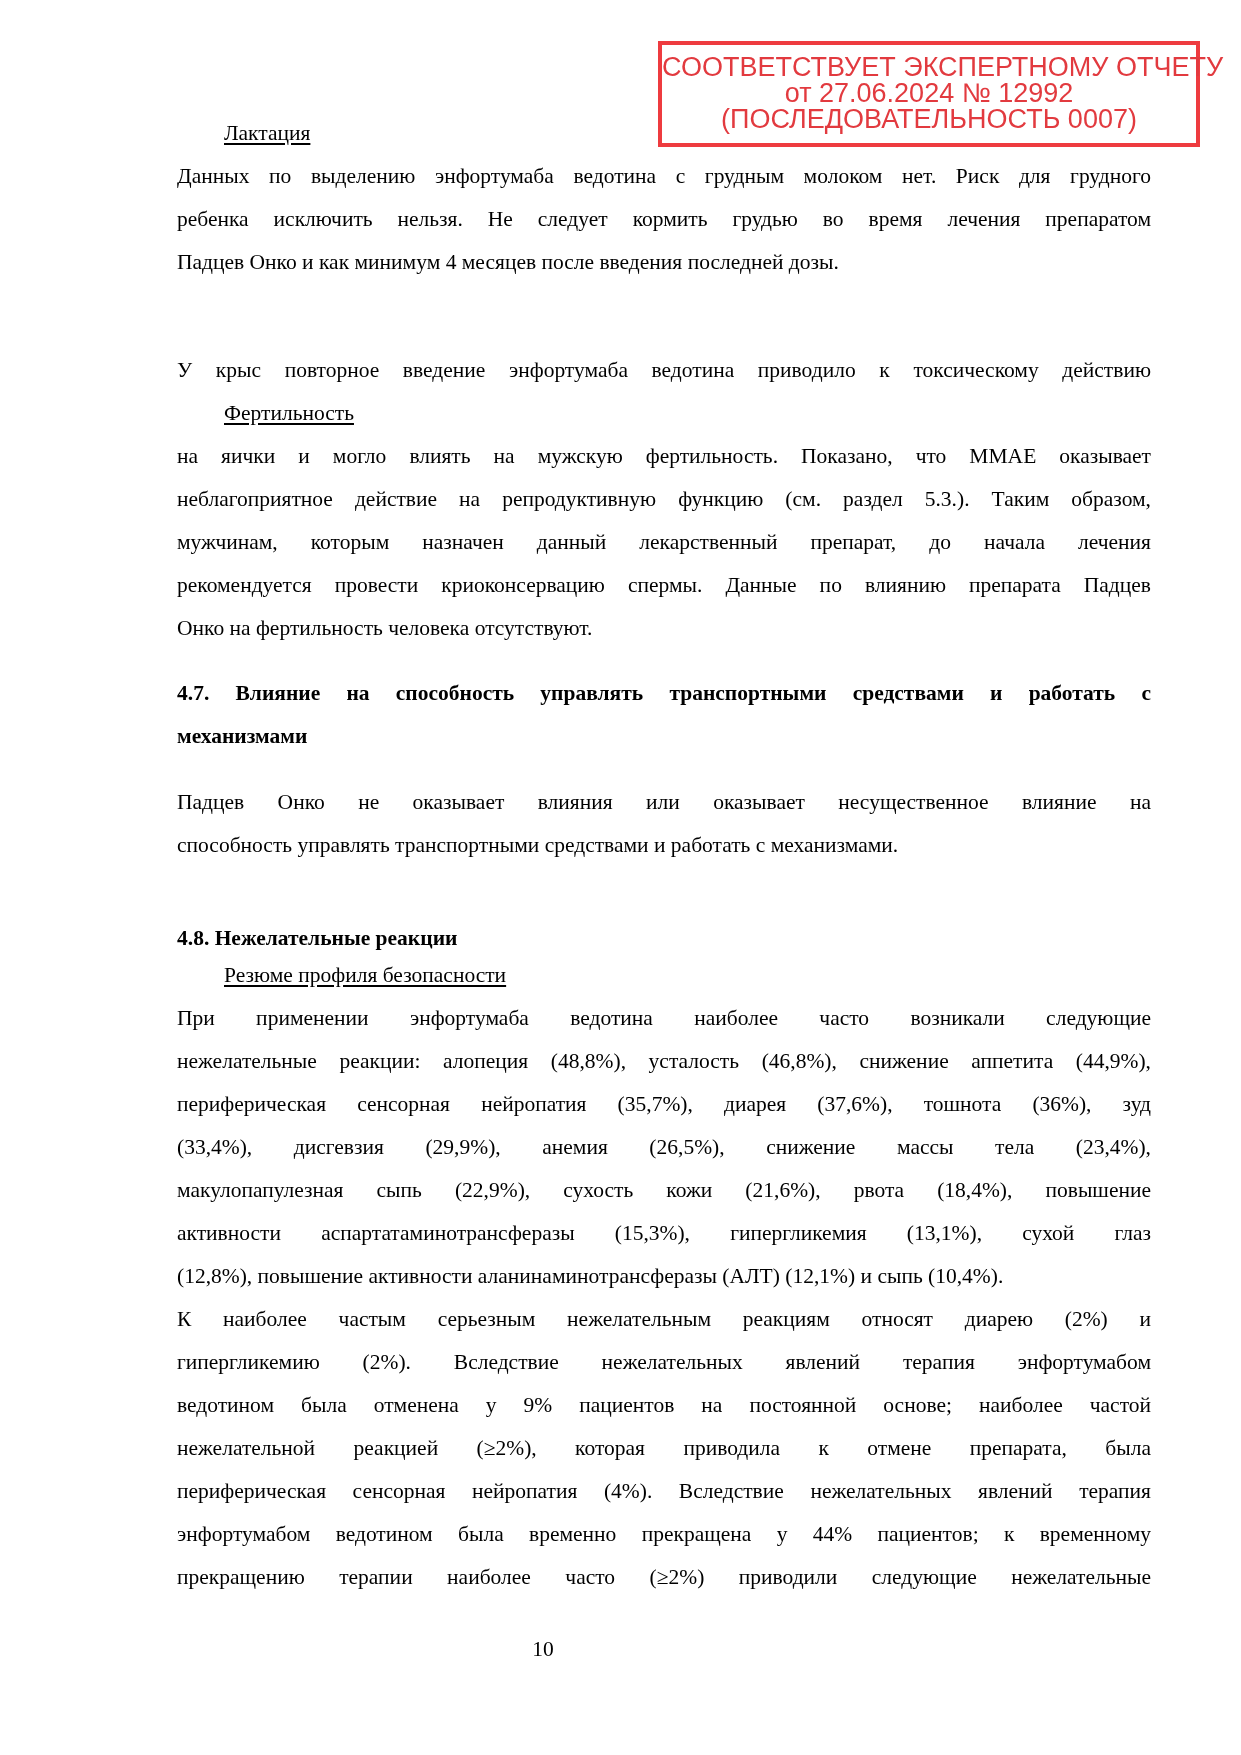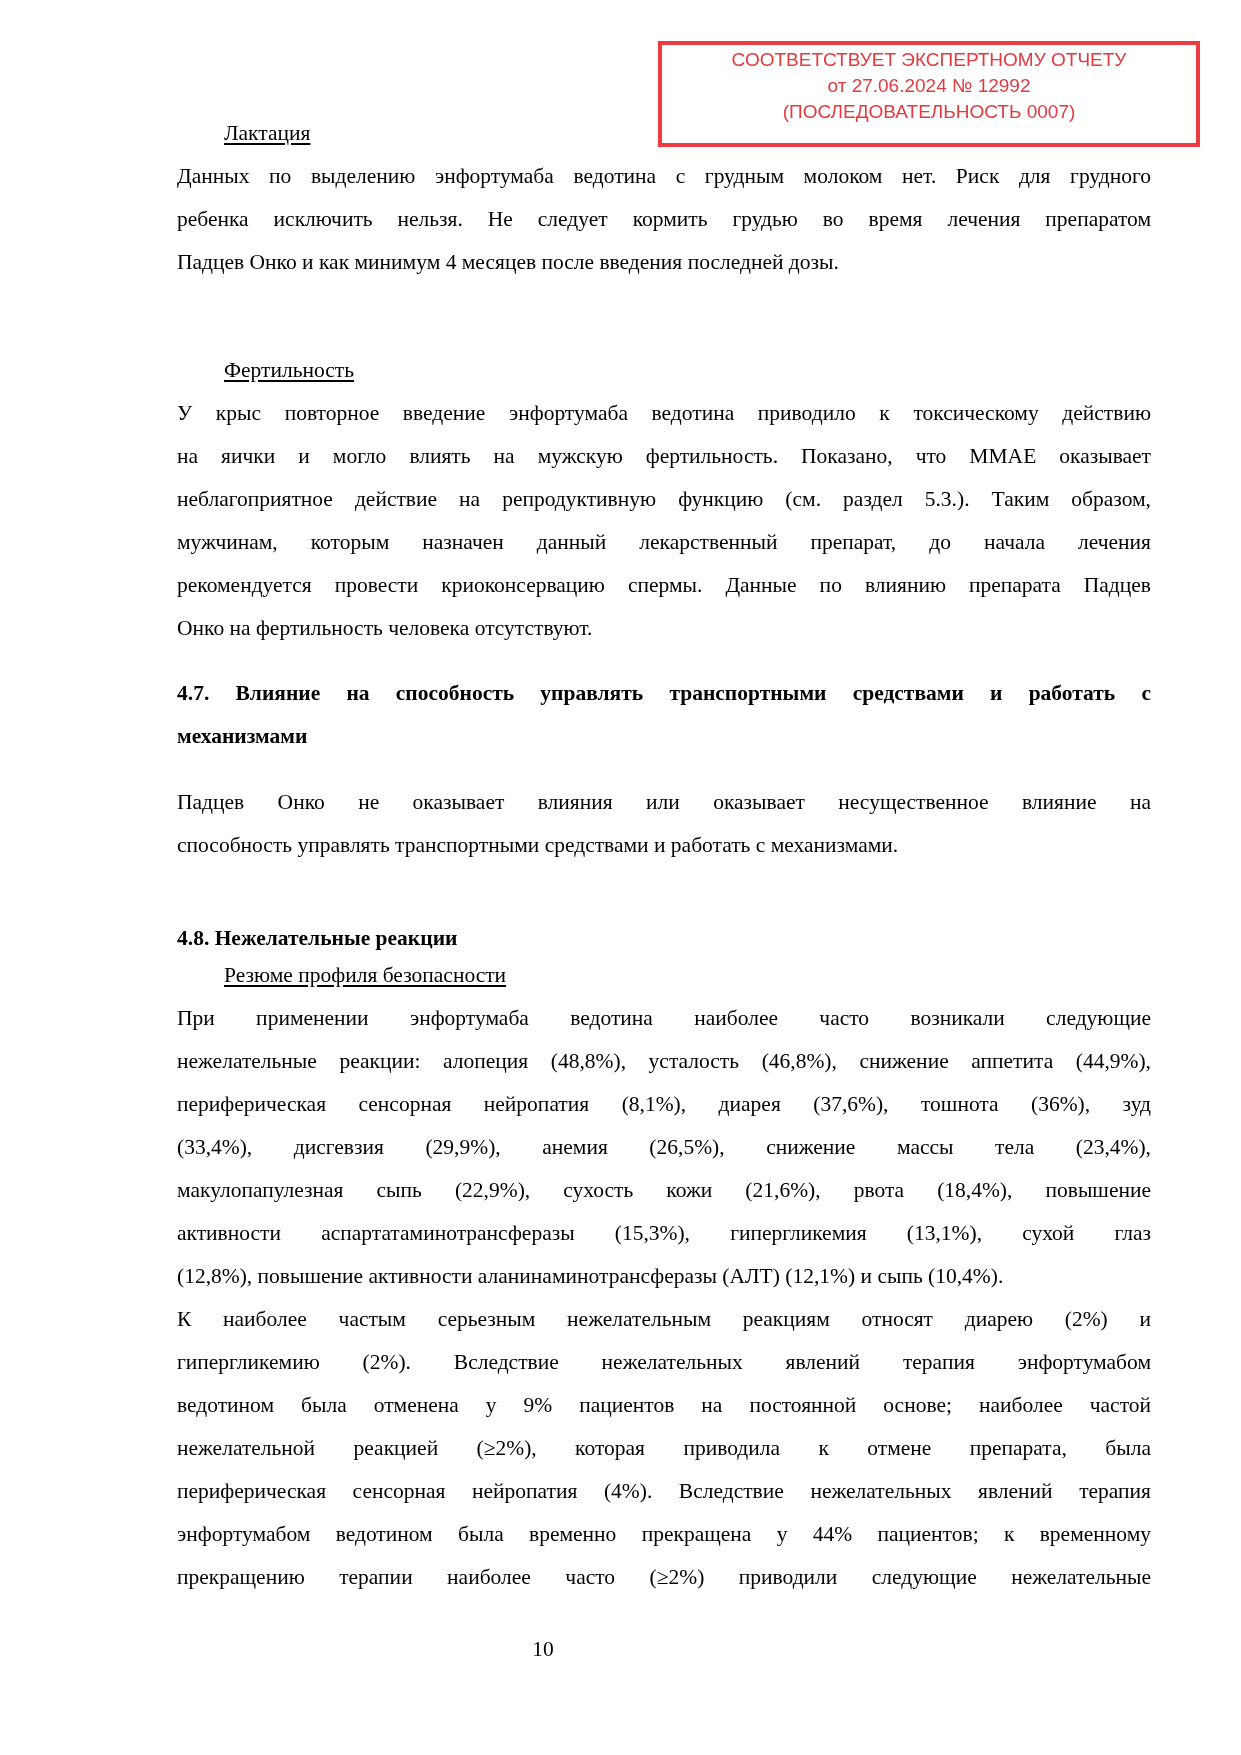--- a/index.html
+++ b/index.html
@@ -2,22 +2,22 @@
 <html><head>
 <meta charset="utf-8">
 <style>
   html, body { margin: 0; padding: 0; background: #ffffff; }
   body { width: 1241px; height: 1755px; position: relative; overflow: hidden; }
   .page { position: absolute; left: 0; top: 0; width: 1241px; height: 1755px; background: #fff; }
   .stamp {
     position: absolute; left: 658px; top: 41px; width: 542px; height: 106px;
     box-sizing: border-box; border: 4px solid #ee3b3f;
     color: #e23a3f; text-align: center;
-    font-family: "Liberation Sans", sans-serif; font-size: 19px; line-height: 26px;
-    padding-top: 2px;
+    font-family: "Liberation Sans", sans-serif; font-size: 27px; line-height: 26px;
+    padding-top: 9px;
   }
   .stamp div { white-space: nowrap; }
   .text {
     position: absolute; left: 177px; width: 974px;
     font-family: "Liberation Serif", serif; font-size: 21.5px; color: #000;
     line-height: 43px;
   }
   .line { display: block; height: 43px; text-align: justify; text-align-last: justify; white-space: nowrap; }
   .line.last { text-align-last: left; }
   .u { text-decoration: underline; text-underline-offset: 3px; margin-left: 47px; }
@@ -39,22 +39,22 @@
   </div>
 
   <div class="text" style="top:112px;">
     <span class="line last"><span class="u">Лактация</span></span>
     <span class="line">Данных по выделению энфортумаба ведотина с грудным молоком нет. Риск для грудного</span>
     <span class="line">ребенка исключить нельзя. Не следует кормить грудью во время лечения препаратом</span>
     <span class="line last">Падцев Онко и как минимум 4 месяцев после введения последней дозы.</span>
   </div>
 
   <div class="text" style="top:349px;">
+    <span class="line">У крыс повторное введение энфортумаба ведотина приводило к токсическому действию</span>
     <span class="line last"><span class="u">Фертильность</span></span>
-    <span class="line">У крыс повторное введение энфортумаба ведотина приводило к токсическому действию</span>
     <span class="line">на яички и могло влиять на мужскую фертильность. Показано, что ММАЕ оказывает</span>
     <span class="line">неблагоприятное действие на репродуктивную функцию (см. раздел 5.3.). Таким образом,</span>
     <span class="line">мужчинам, которым назначен данный лекарственный препарат, до начала лечения</span>
     <span class="line">рекомендуется провести криоконсервацию спермы. Данные по влиянию препарата Падцев</span>
     <span class="line last">Онко на фертильность человека отсутствуют.</span>
   </div>
 
   <div class="text b" style="top:672px;">
     <span class="line">4.7. Влияние на способность управлять транспортными средствами и работать с</span>
     <span class="line last">механизмами</span>
@@ -64,21 +64,21 @@
     <span class="line last">способность управлять транспортными средствами и работать с механизмами.</span>
   </div>
 
   <div class="text b" style="top:917px;">
     <span class="line last">4.8. Нежелательные реакции</span>
   </div>
   <div class="text" style="top:954px;">
     <span class="line last"><span class="u">Резюме профиля безопасности</span></span>
     <span class="line">При применении энфортумаба ведотина наиболее часто возникали следующие</span>
     <span class="line">нежелательные реакции: алопеция (48,8%), усталость (46,8%), снижение аппетита (44,9%),</span>
-    <span class="line">периферическая сенсорная нейропатия (8,1%), диарея (37,6%), тошнота (36%), зуд</span>
+    <span class="line">периферическая сенсорная нейропатия (35,7%), диарея (37,6%), тошнота (36%), зуд</span>
     <span class="line">(33,4%), дисгевзия (29,9%), анемия (26,5%), снижение массы тела (23,4%),</span>
     <span class="line">макулопапулезная сыпь (22,9%), сухость кожи (21,6%), рвота (18,4%), повышение</span>
     <span class="line">активности аспартатаминотрансферазы (15,3%), гипергликемия (13,1%), сухой глаз</span>
     <span class="line last">(12,8%), повышение активности аланинаминотрансферазы (АЛТ) (12,1%) и сыпь (10,4%).</span>
     <span class="line">К наиболее частым серьезным нежелательным реакциям относят диарею (2%) и</span>
     <span class="line">гипергликемию (2%). Вследствие нежелательных явлений терапия энфортумабом</span>
     <span class="line">ведотином была отменена у 9% пациентов на постоянной основе; наиболее частой</span>
     <span class="line">нежелательной реакцией (≥2%), которая приводила к отмене препарата, была</span>
     <span class="line">периферическая сенсорная нейропатия (4%). Вследствие нежелательных явлений терапия</span>
     <span class="line">энфортумабом ведотином была временно прекращена у 44% пациентов; к временному</span>

